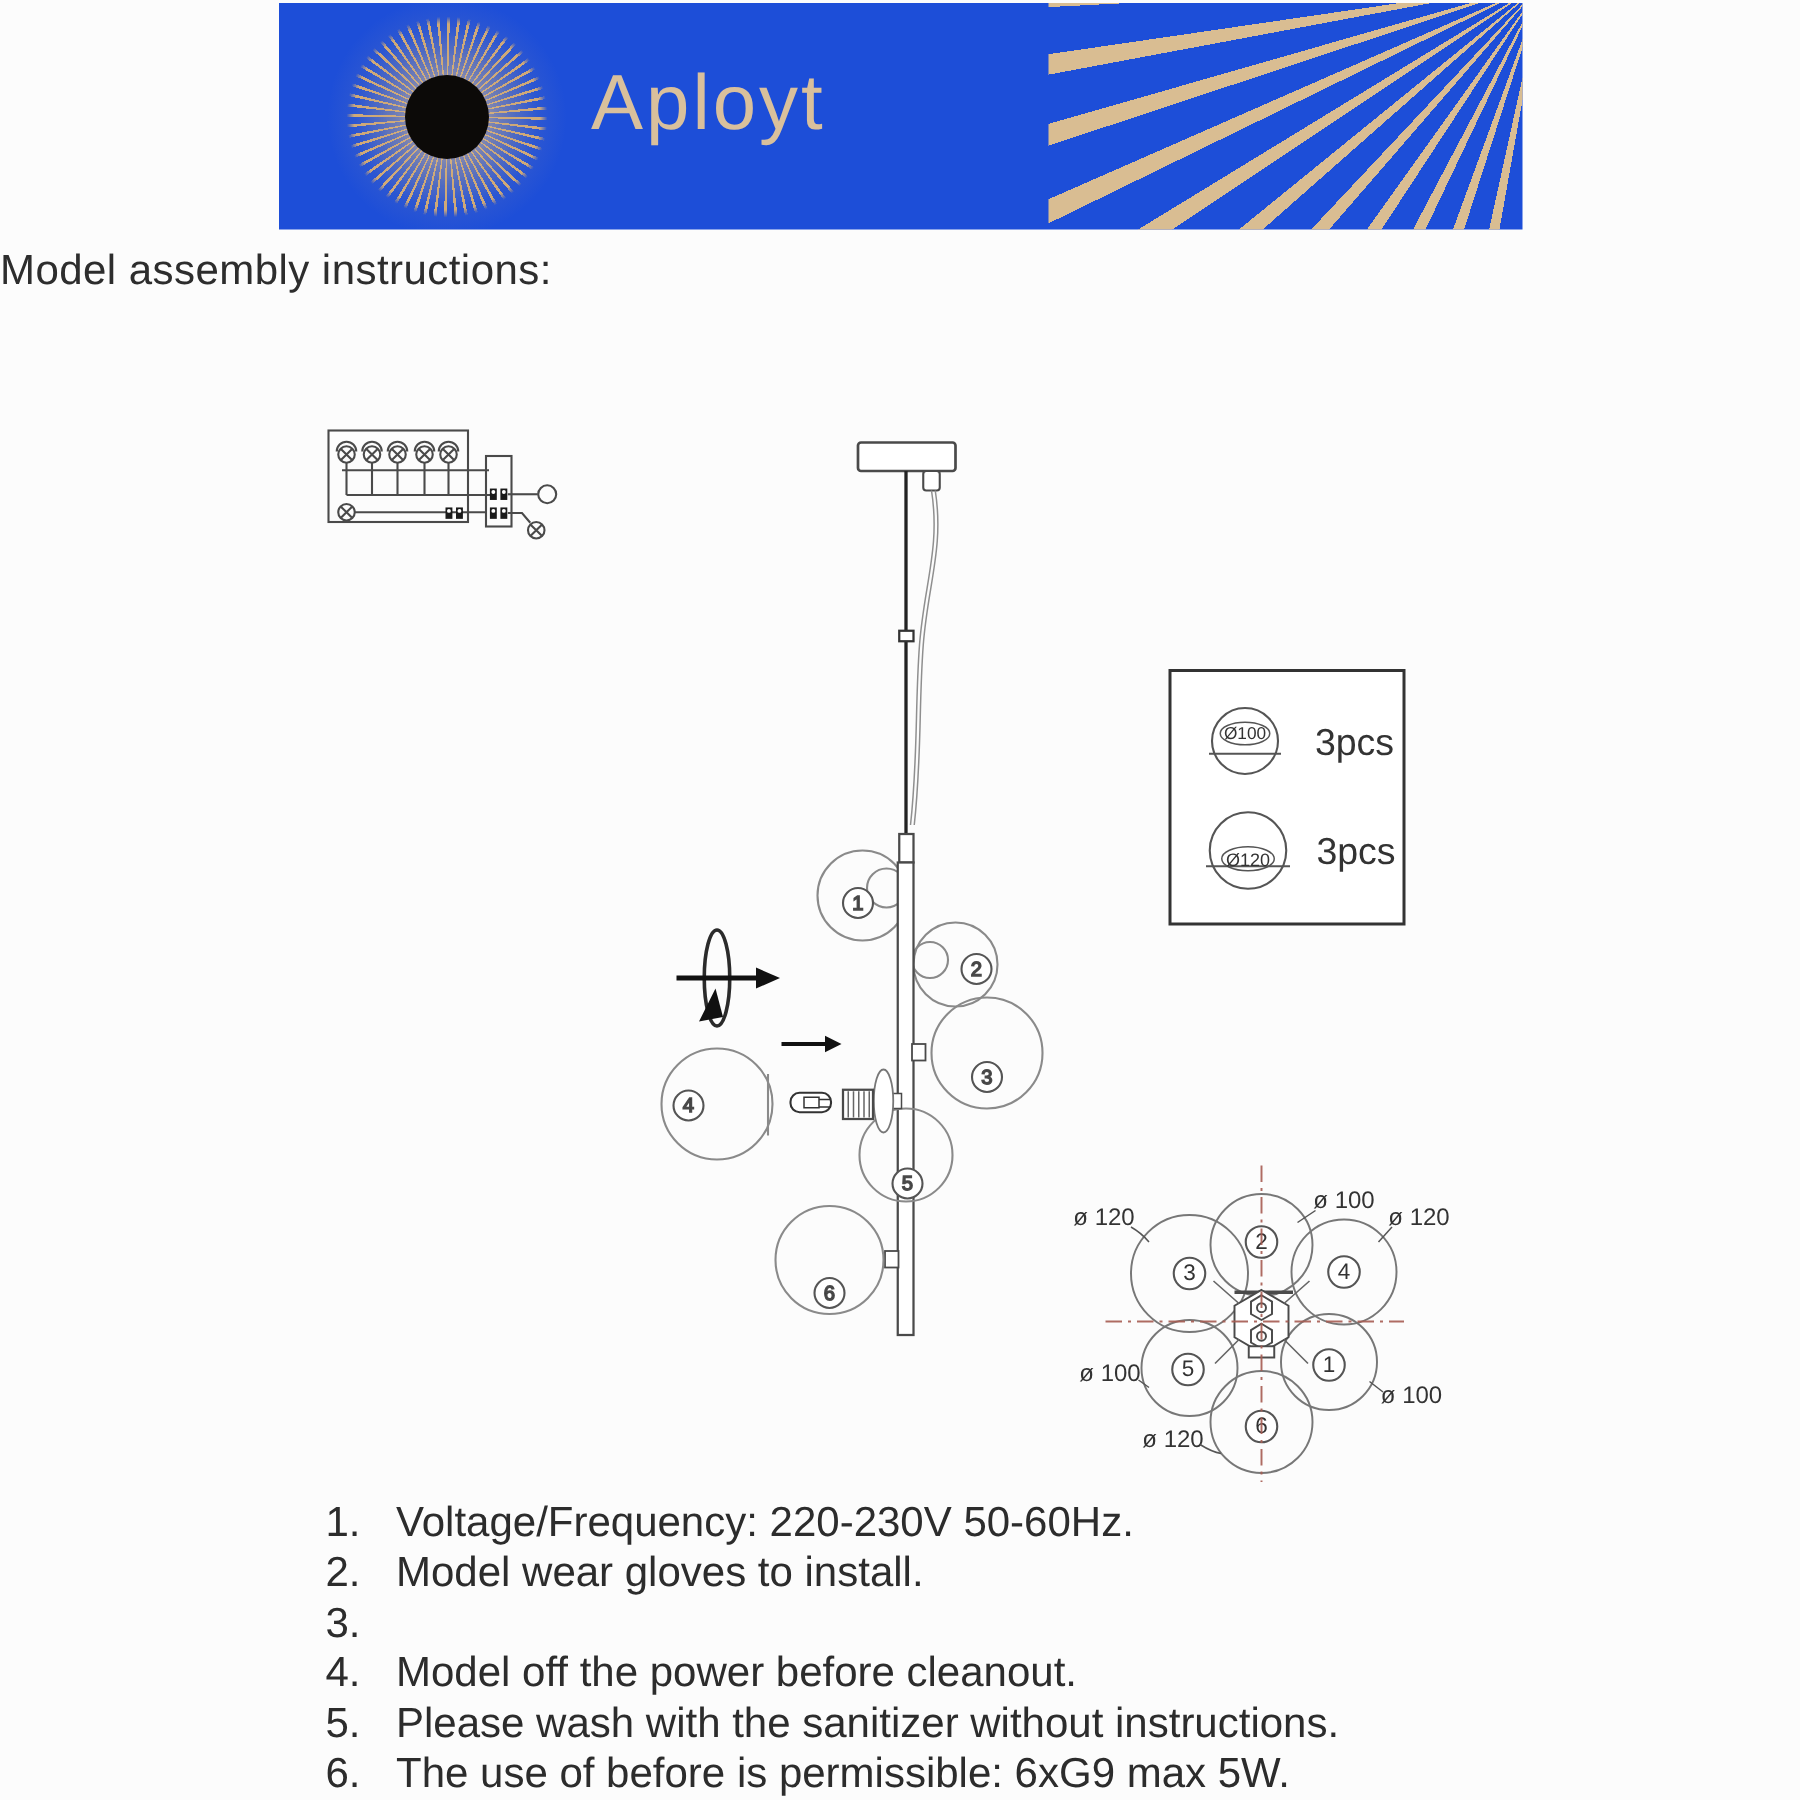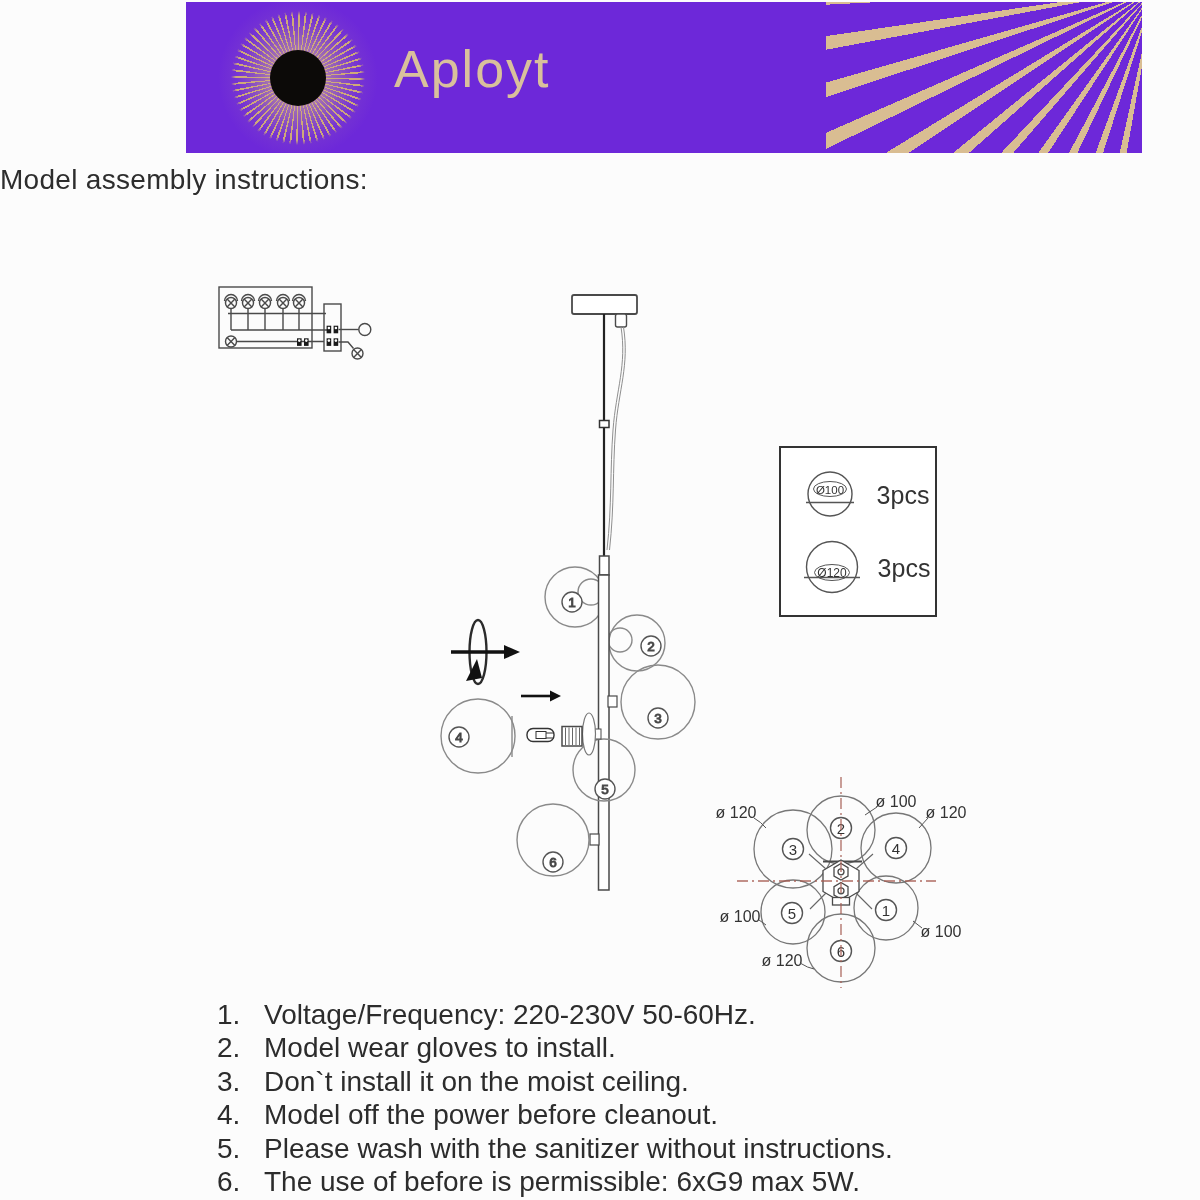--- a/index.html
+++ b/index.html
@@ -1,21 +1,21 @@
 <!DOCTYPE html>
 <html><head>
 <meta charset="utf-8">
 <style>
   html,body{margin:0;padding:0;background:#ffffff;}
   .page{position:relative;width:1200px;height:1200px;background:#fcfcfc;
         font-family:"Liberation Sans",sans-serif;overflow:hidden;}
 
   
-  .banner{position:absolute;left:186px;top:2px;width:956px;height:151px;
-          background:#6d28d9;overflow:hidden;}
+  .banner{position:absolute;left:186px;top:2px;width:829px;height:151px;
+          background:#1d4ed8;overflow:hidden;}
   .burst-wrap{position:absolute;left:37px;top:1px;width:150px;height:150px;}
   .burst-glow{position:absolute;inset:-8px;border-radius:50%;
           background:radial-gradient(circle,rgba(216,184,138,0.35) 0 34%,rgba(216,184,138,0.08) 52%,transparent 68%);}
   .burst{position:absolute;inset:0;border-radius:50%;
           background:repeating-conic-gradient(#cfa978 0 1.7deg,transparent 1.7deg 6deg);
           -webkit-mask:radial-gradient(circle,transparent 0 26px,#000 28px 62px,transparent 67px);
           mask:radial-gradient(circle,transparent 0 26px,#000 28px 62px,transparent 67px);}
   .burst-core{position:absolute;left:47px;top:47px;width:56px;height:56px;border-radius:50%;
           background:#0c0a08;box-shadow:0 0 14px 2px rgba(221,190,146,0.55);}
   .brand{position:absolute;left:208px;top:38px;font-size:52px;line-height:58px;
@@ -264,21 +264,20 @@
     <div class="inst-row">
       <span class="inst-num">1.</span>
       <span class="inst-text">Voltage/Frequency: 220-230V 50-60Hz.</span>
     </div>
     <div class="inst-row">
       <span class="inst-num">2.</span>
       <span class="inst-text">Model wear gloves to install.</span>
     </div>
     <div class="inst-row">
       <span class="inst-num">3.</span>
-      <span class="inst-text">Don`t install it on the moist ceiling.</span>
     </div>
     <div class="inst-row">
       <span class="inst-num">4.</span>
       <span class="inst-text">Model off the power before cleanout.</span>
     </div>
     <div class="inst-row">
       <span class="inst-num">5.</span>
       <span class="inst-text">Please wash with the sanitizer without instructions.</span>
     </div>
     <div class="inst-row">

